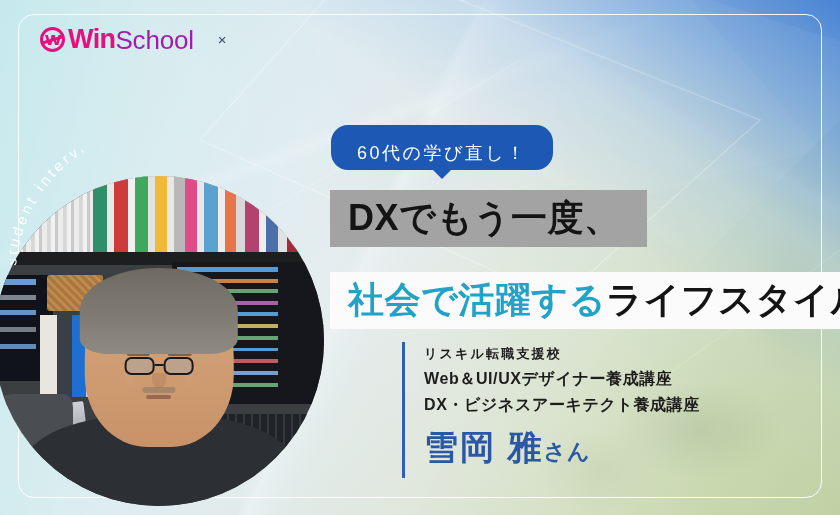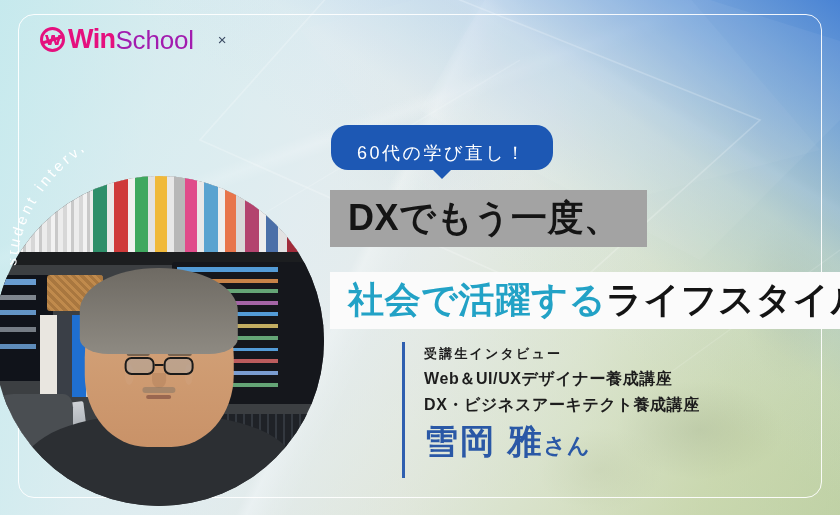--- a/index.html
+++ b/index.html
@@ -300,21 +300,21 @@
     position:absolute;left:424px;top:344px;color:#1d1d1d;
   }
   .credit .c-small{
     font-size:13px;font-weight:bold;letter-spacing:2.2px;line-height:1.5;
   }
   .credit .c-course{
     font-size:16px;font-weight:bold;letter-spacing:.6px;line-height:1.45;
     margin-top:3px;
   }
   .credit .c-name{
-    margin-top:7px;color:#2a58a6;font-weight:bold;
+    margin-top:13px;color:#2a58a6;font-weight:bold;
     font-size:34px;letter-spacing:2px;line-height:1.1;white-space:nowrap;
   }
   .credit .c-name .san{font-size:22px;letter-spacing:1px;}
 </style>
 </head>
 <body>
 
 <div id="stage">
 
   <div class="bg-photo"></div>
@@ -389,21 +389,21 @@
 
   <div class="badge">60代の学び直し！</div>
 
   <div class="head1">DXでもう一度、</div>
   <div class="head2">
     <span class="teal">社会で活躍する</span><span>ライフスタイル</span>
   </div>
 
   <div class="vbar"></div>
   <div class="credit">
-    <div class="c-small">受講生インタビュー</div>
+    <div class="c-small">リスキル転職支援校</div>
     <div class="c-course">Web＆UI/UXデザイナー養成講座</div>
     <div class="c-course">DX・ビジネスアーキテクト養成講座</div>
     <div class="c-name">
       <span>雪岡 雅</span><span class="san">さん</span>
     </div>
   </div>
 
 </div>
 
 </body></html>

